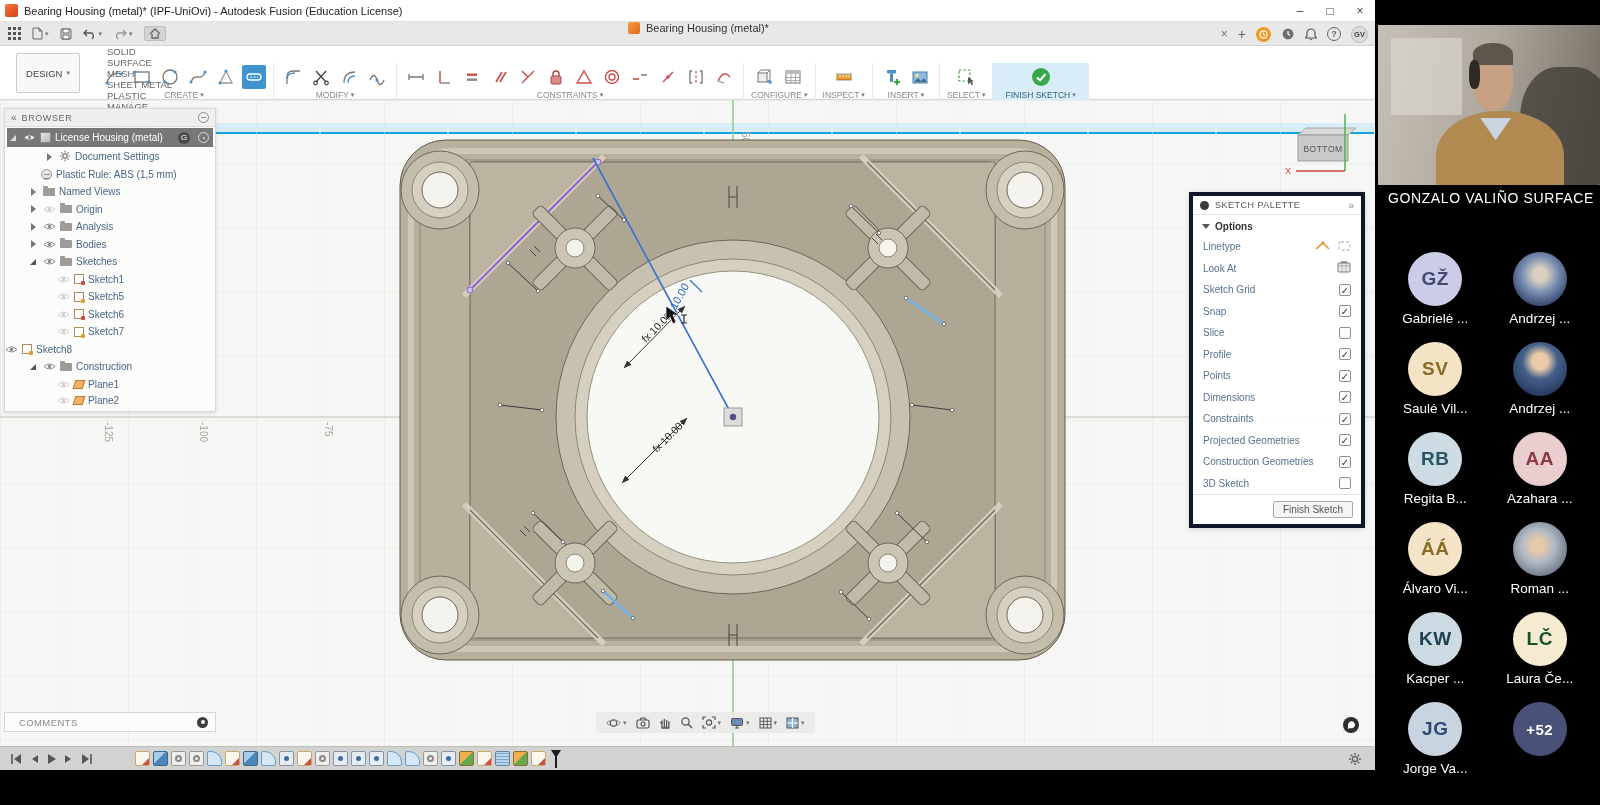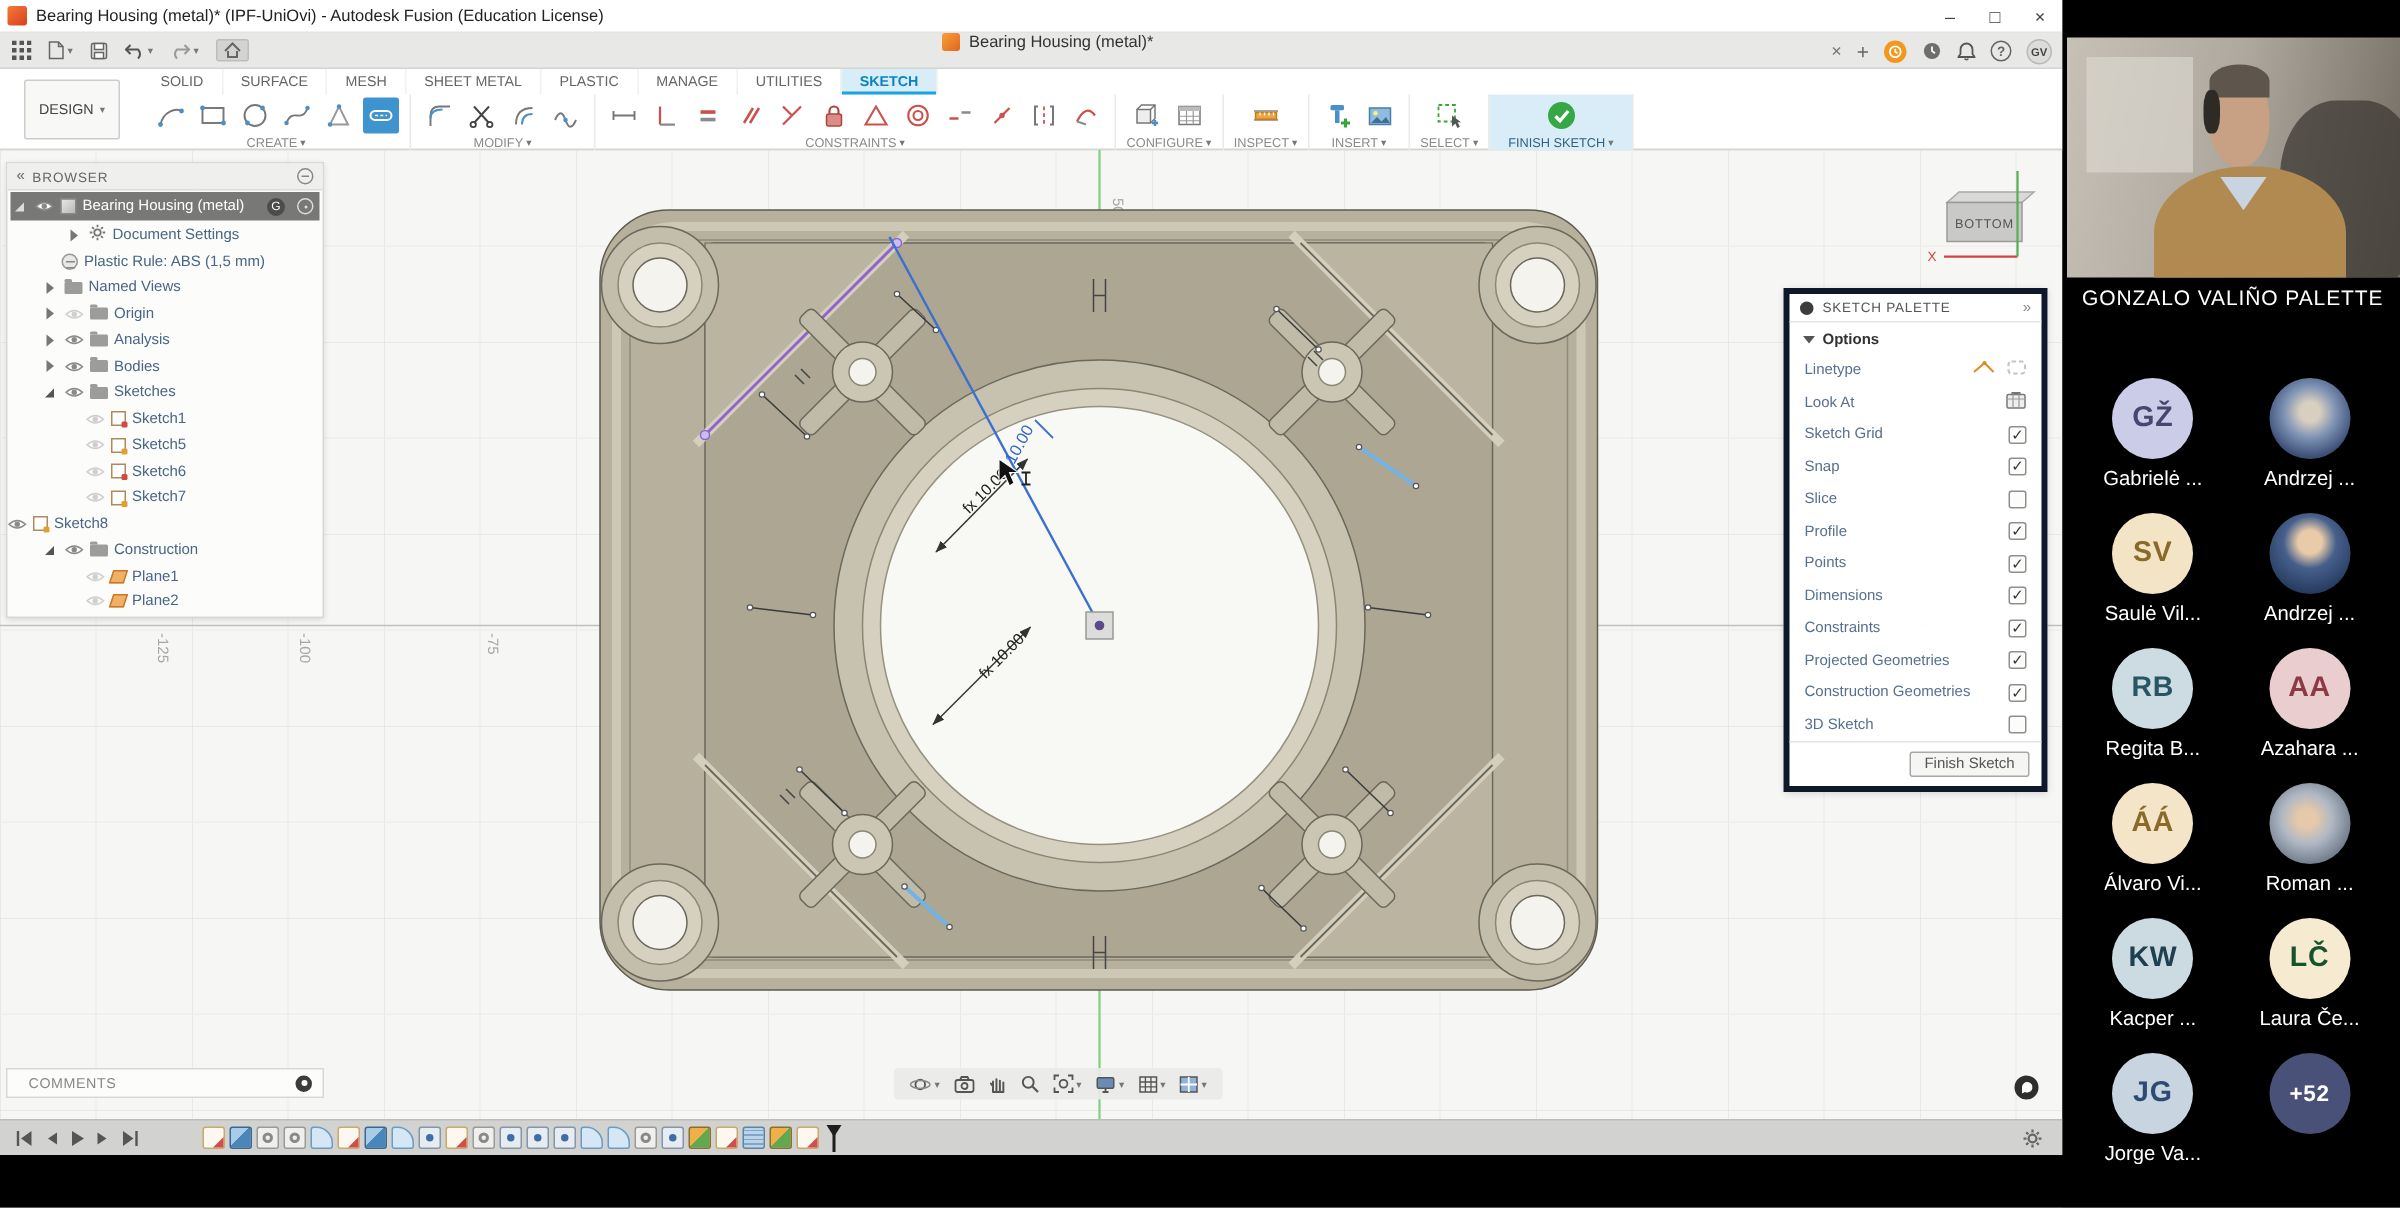--- a/index.html
+++ b/index.html
@@ -23,21 +23,21 @@
   .cube-ico { width:12px; height:12px; background:linear-gradient(135deg,#f6a03c,#e0661e); border-radius:2px; }
   .qat-right { position:absolute; right:7px; top:0; height:24px; display:flex; align-items:center; gap:10px; }
   .xglyph { font-size:12px; color:#777; }
   .plusglyph { font-size:14px; color:#666; }
   .jobring { width:15px; height:15px; border-radius:50%; background:#f2981e; display:flex; align-items:center; justify-content:center; }
   .helpring { width:14px; height:14px; border-radius:50%; border:1.4px solid #666; color:#666; font-size:9px; font-weight:bold; display:flex; align-items:center; justify-content:center; }
   .gv { width:17px; height:17px; border-radius:50%; background:#dcdcda; border:1px solid #b8b8b6; font-size:7.5px; font-weight:bold; color:#444; display:flex; align-items:center; justify-content:center; }
 
   .ribbon { height:54px; background:#fff; border-bottom:1px solid #d5d5d3; position:relative; flex:none; }
   .design-btn { position:absolute; left:16px; top:7px; width:64px; height:40px; border:1px solid #ccc; border-radius:2px; background:#f8f8f7; font-size:9.5px; color:#444; display:flex; align-items:center; justify-content:center; gap:4px; }
-  .rtabs { display:flex; height:17px; margin-left:95px; font-size:9.5px; color:#666; }
+  .rtabs { display:flex; height:17px; margin-left:95px; font-size:9.5px; color:#666;flex-direction:column; }
   .rtab { display:flex; align-items:center; padding:0 12px; border-right:1px solid #f0f0ee; }
   .rtab.active { background:#d9edf8; color:#0a84c1; font-weight:bold; box-shadow:inset 0 -2px 0 #19a4e0; }
   .rgroups { display:flex; height:37px; margin-left:95px; }
   .rgroup { display:flex; flex-direction:column; align-items:center; padding:1px 7px 0; border-right:1px solid #eaeae8; }
   .ricons { display:flex; align-items:center; gap:4px; height:26px; }
   .rlabel { font-size:8.5px; color:#8a8a8a; display:flex; align-items:center; gap:2px; margin-top:1px; }
   .ti { width:24px; height:24px; display:flex; align-items:center; justify-content:center; border-radius:2px; }
   .ti svg { display:block; }
   .ti.active-tool { background:#3f93cf; }
   .rgroup.finish { background:#d9edf8; padding:1px 12px 0; }
@@ -672,21 +672,21 @@
           <span class="slot">
               <span class="tri-o"></span>
             </span>
           <span class="eye eye-on">
               <svg width="13" height="9" viewBox="0 0 13 9">
                 <path d="M1 4.5Q6.5 -0.5 12 4.5Q6.5 9.5 1 4.5Z" fill="#fff" stroke="currentColor"></path>
                 <circle cx="6.5" cy="4.5" r="1.8" fill="currentColor"></circle>
               </svg>
             </span>
           <span class="bic ic-cube"></span>
-          <span>Bearing Housing (metal)</span>
+          <span>License Housing (metal)</span>
           <span class="gbadge">G</span>
           <span class="obadge"></span>
         </div>
         <div class="brow" style="padding-left:38px">
             <span class="slot">
               <span class="tri-c"></span>
             </span>
             <span class="bic"><svg width="12" height="12" viewBox="0 0 14 14">
                 <circle cx="7" cy="7" r="2.5" fill="none" stroke="#777" stroke-width="1.4"></circle>
                 <path d="M7 1v2M7 11v2M1 7h2M11 7h2M2.8 2.8l1.4 1.4M9.8 9.8l1.4 1.4M11.2 2.8 9.8 4.2M4.2 9.8 2.8 11.2" stroke="#777" stroke-width="1.4"></path>
@@ -1050,21 +1050,21 @@
   <div class="sidebar">
     <div class="spk-video">
       <div class="spk-board"></div>
       <div class="spk-shadow"></div>
       <div class="spk-body"></div>
       <div class="spk-collar"></div>
       <div class="spk-head"></div>
       <div class="spk-hair"></div>
       <div class="spk-headset"></div>
     </div>
-    <div class="spk-name">GONZALO VALIÑO PALETTE</div>
+    <div class="spk-name">GONZALO VALIÑO SURFACE</div>
 
     <div class="pgrid">
       <div class="ptile">
           <span class="pav" style="background:#cacce8;color:#44486e">GŽ</span>
           <span class="pname">Gabrielė ...</span>
         </div>
       <div class="ptile">
           <span class="pav" style="background:radial-gradient(circle at 50% 42%, #d9cfc0 0%, #d9cfc0 16%, #7d92b4 42%, #3e5078 72%, #2c3a58 100%)"></span>
           <span class="pname">Andrzej ...</span>
         </div>

